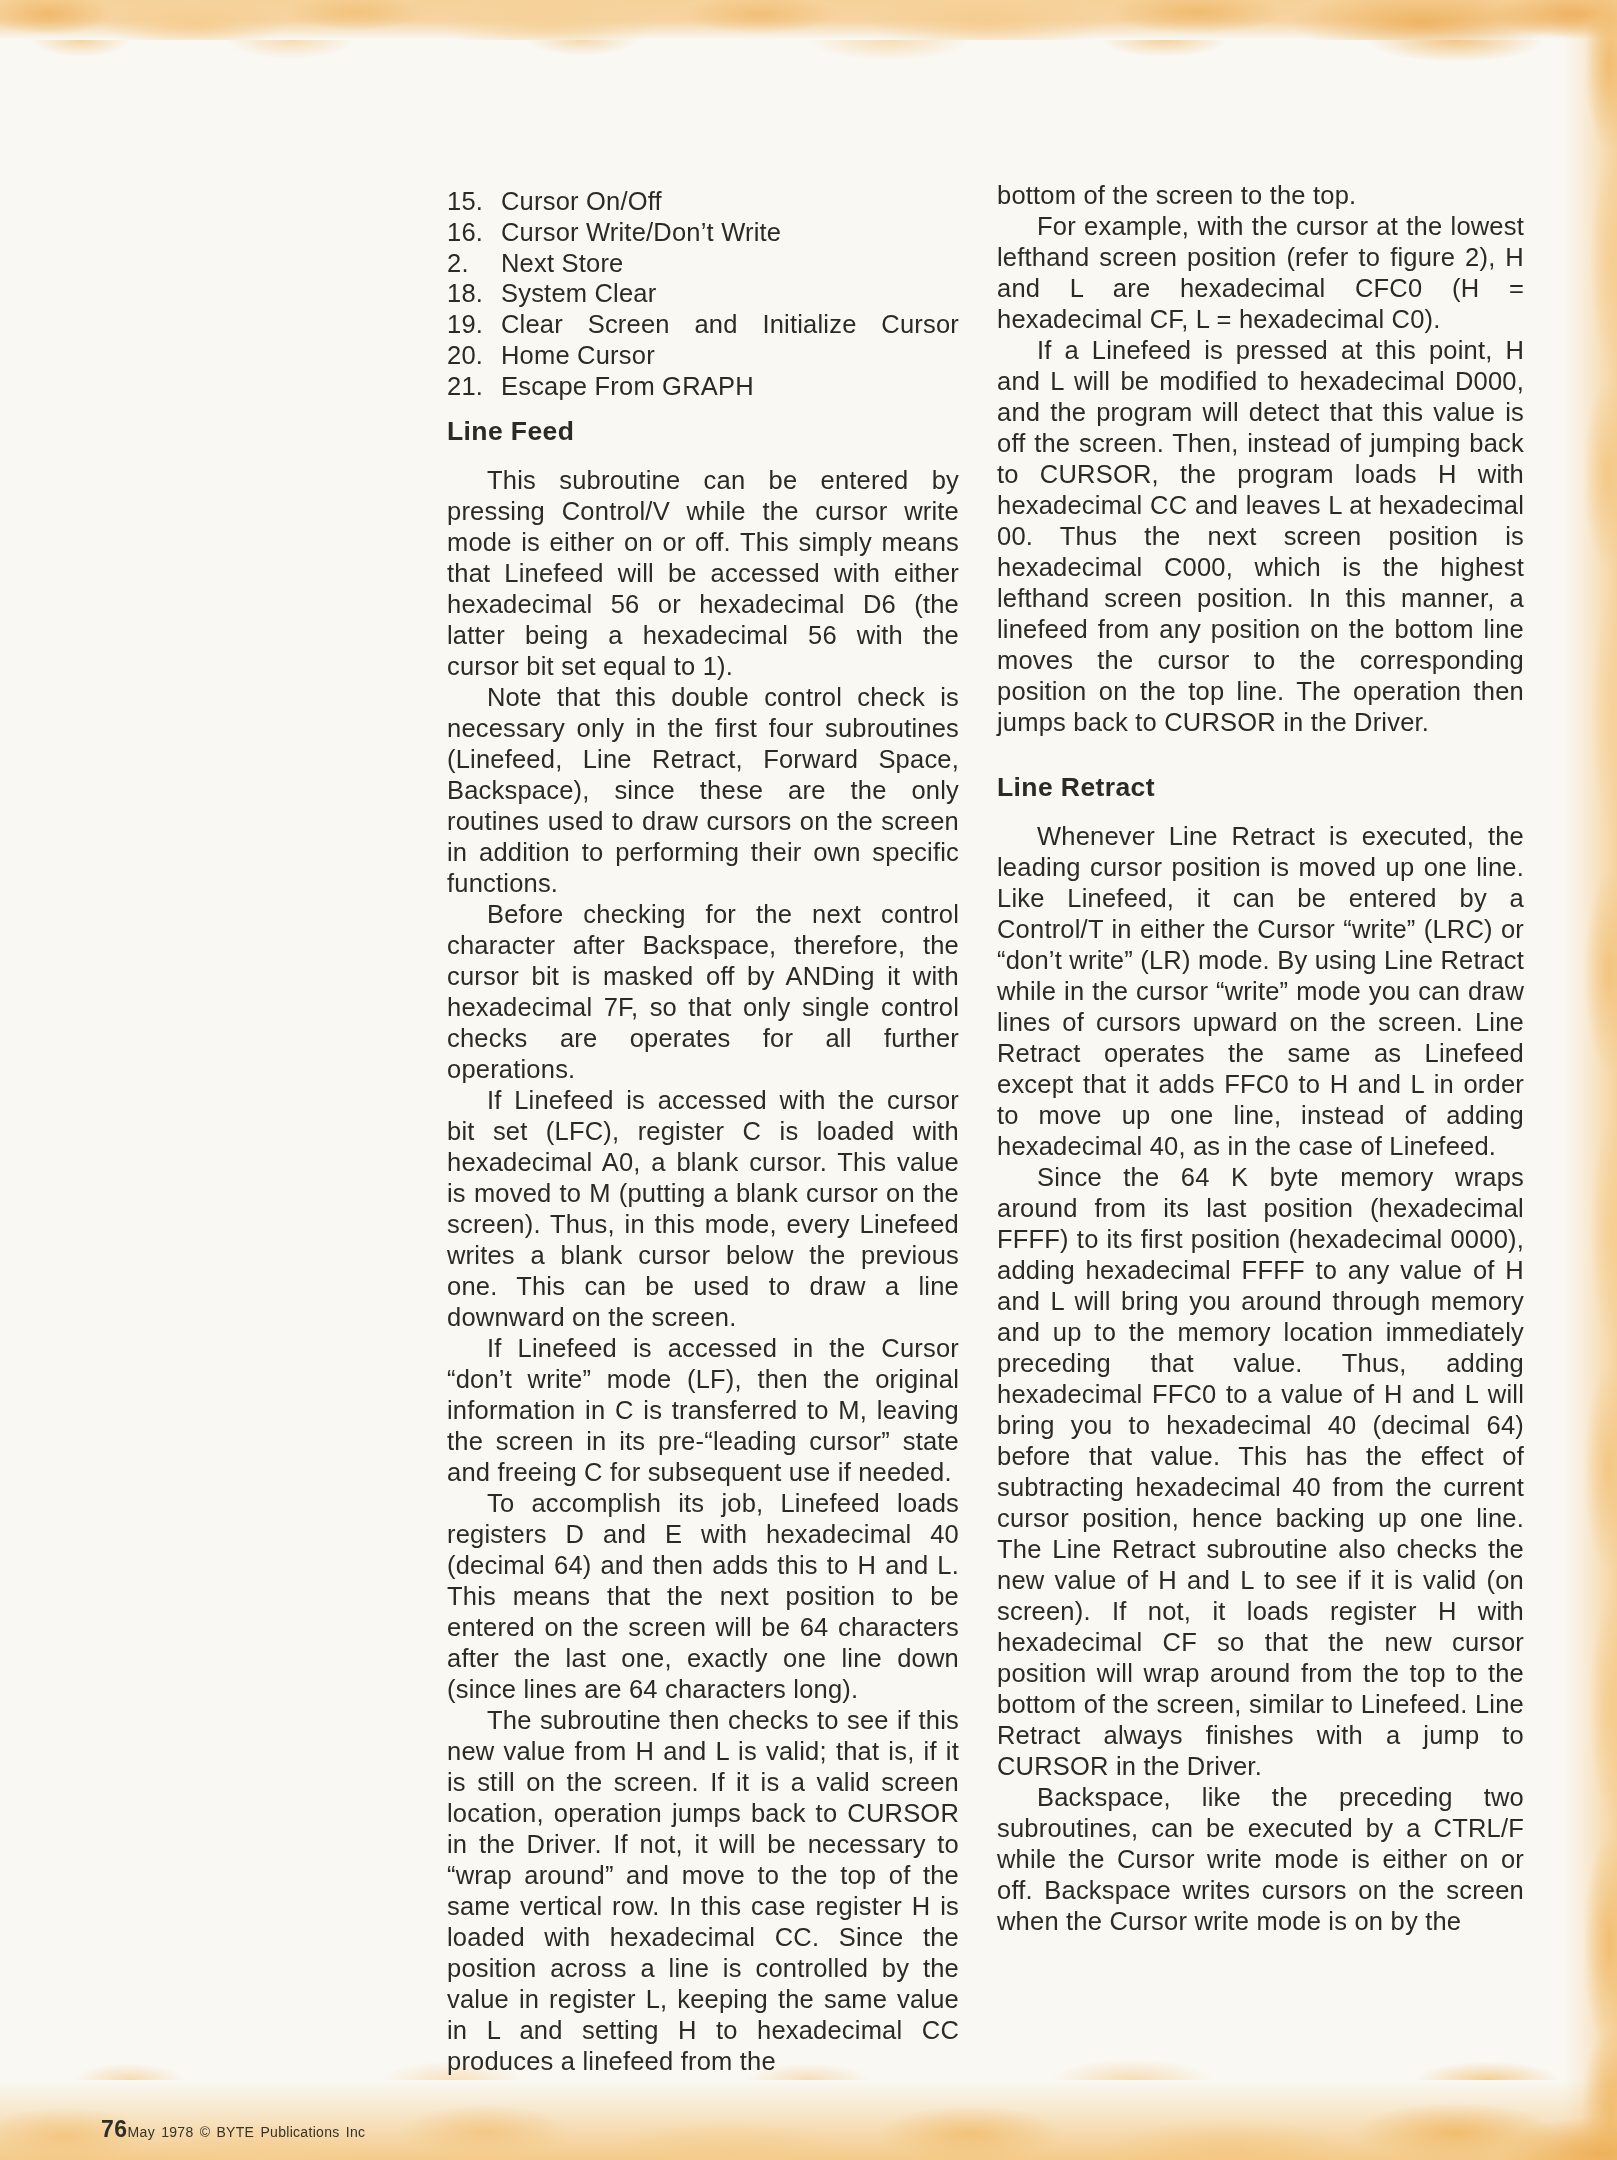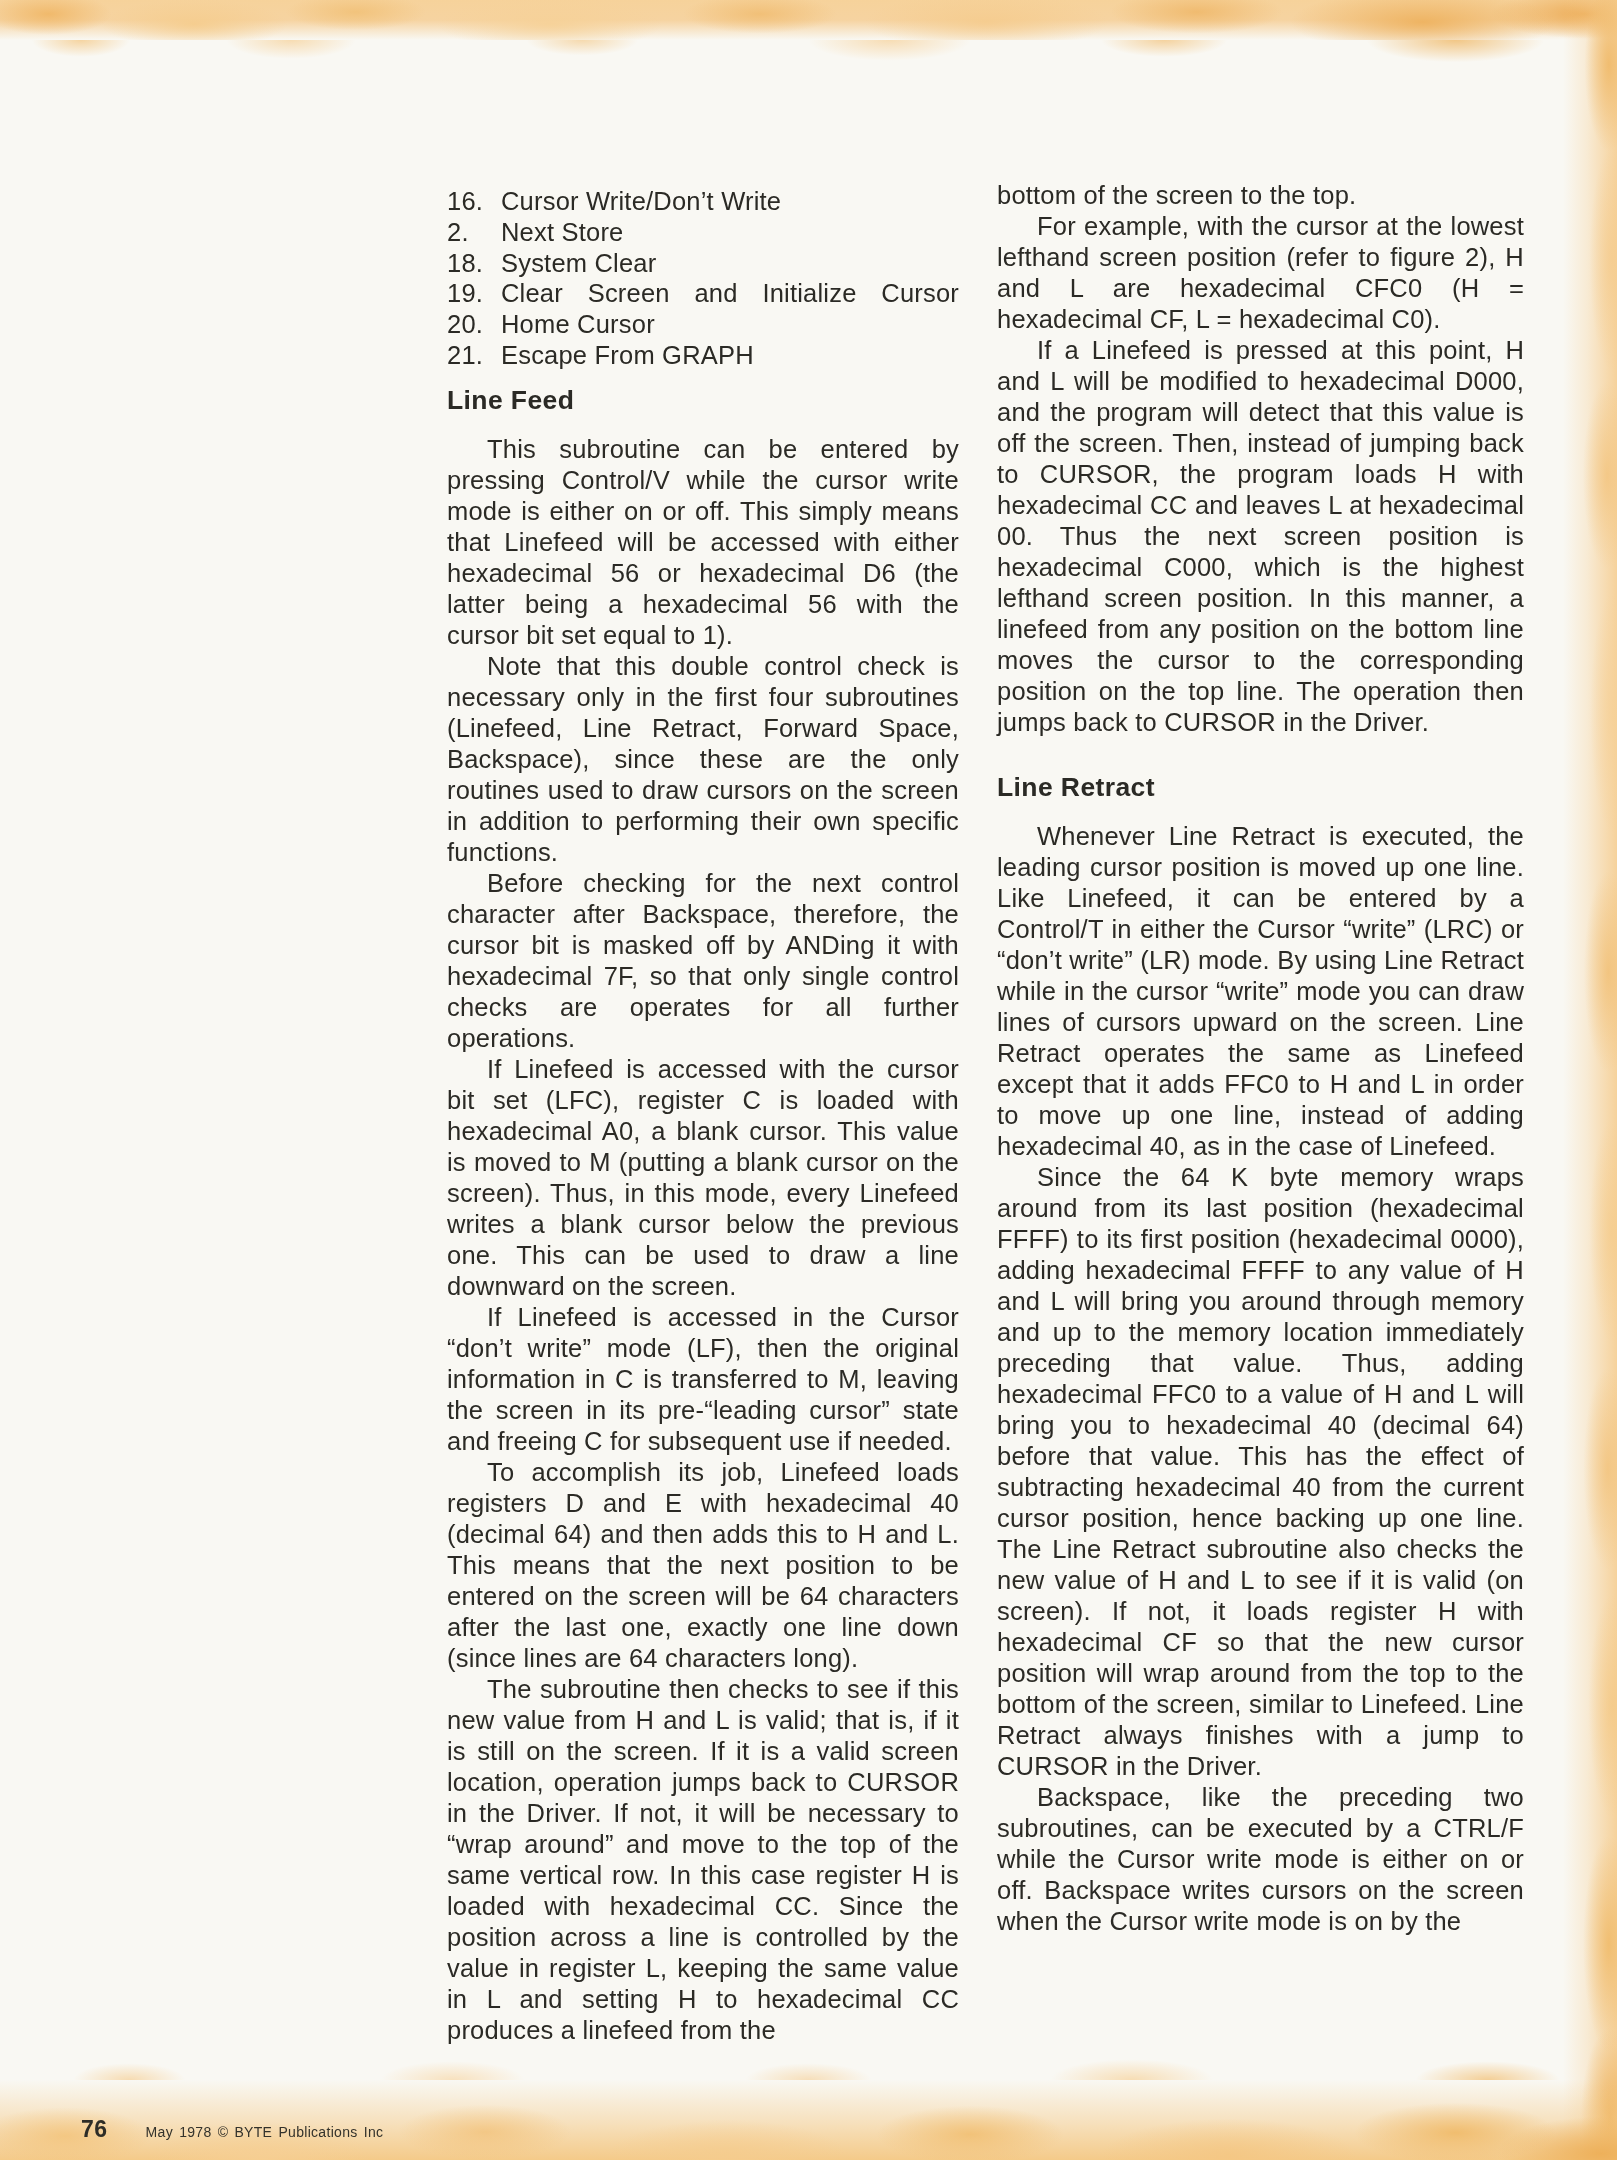--- a/index.html
+++ b/index.html
@@ -64,35 +64,39 @@
   .col p.noind{text-indent:0}
   .col h2{font-size:26.5px;font-weight:bold;letter-spacing:.4px;margin:34px 0 18px 0}
   .col-left h2{margin-top:14px}
 
   .sublist{margin:0 0 12px 0}
   .lrow{display:flex;line-height:30.8px}
   .lrow .num{flex:none;width:54px}
   .lrow .lab{flex:1}
   .lrow.spread .lab{text-align:justify;text-align-last:justify}
 
-  .footer{position:absolute;left:81px;top:2116px;z-index:3;display:flex;align-items:baseline;gap:38px}
+  .footer{position:absolute;left:101px;top:2116px;z-index:3;display:flex;align-items:baseline;}
   .pnum{font-size:23px;font-weight:bold;letter-spacing:.5px;color:#2e2d27}
   .credit{font-size:14px;letter-spacing:.3px;word-spacing:2px;color:#33322b}
 </style>
 </head>
 <body>
 
 <div>
 
   <div class="band band-top"></div>
   <div class="band band-right"></div>
   <div class="band band-bottom"></div>
 
   <div class="col col-left">
     <div class="sublist">
+      <div class="lrow">
+          <span class="num">15.</span>
+          <span class="lab">Cursor On/Off</span>
+        </div>
       <div class="lrow">
           <span class="num">16.</span>
           <span class="lab">Cursor Write/Don’t Write</span>
         </div>
       <div class="lrow">
           <span class="num">2.</span>
           <span class="lab">Next Store</span>
         </div>
       <div class="lrow">
           <span class="num">18.</span>

